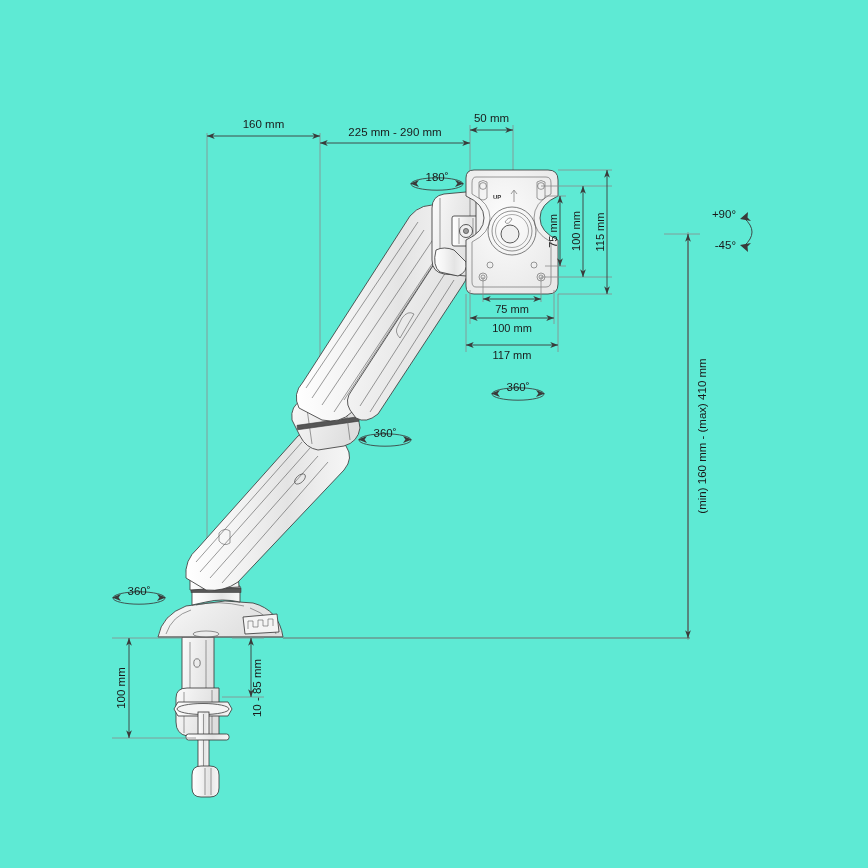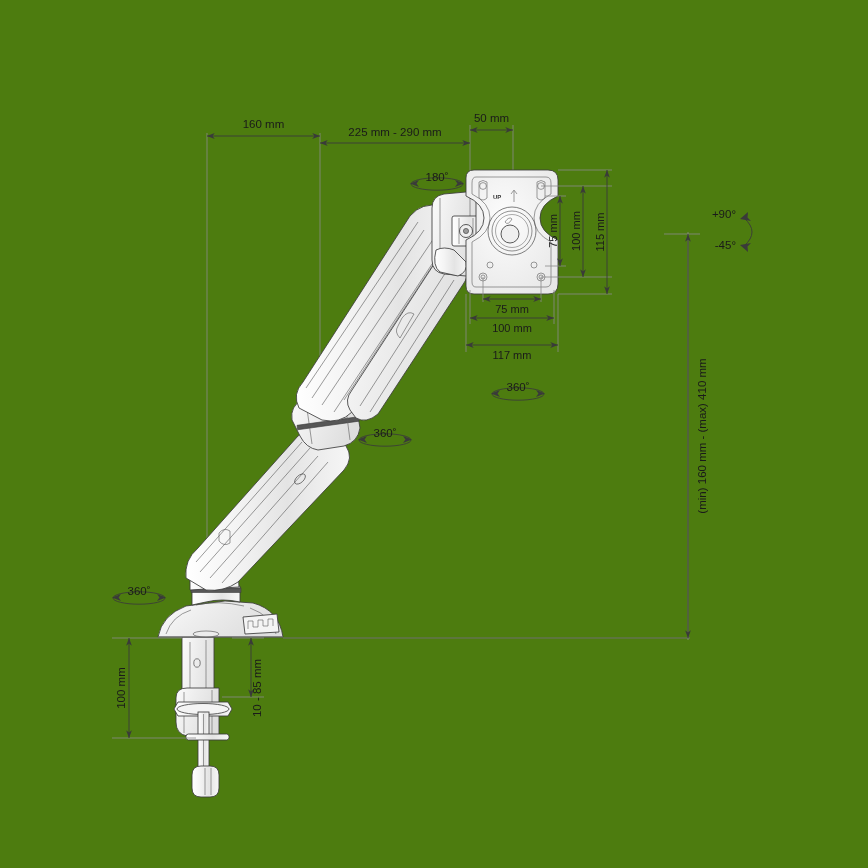--- a/index.html
+++ b/index.html
@@ -1,17 +1,17 @@
 <!DOCTYPE html>
 <html><head>
 <meta charset="utf-8">
 <style>
   html,body{margin:0;padding:0;background:#ffffff;}
   body{width:868px;height:868px;font-family:"Liberation Sans",sans-serif;}
-  #stage{position:relative;width:868px;height:868px;overflow:hidden;background:#4d7c0f;}
+  #stage{position:relative;width:868px;height:868px;overflow:hidden;background:#5eead4;}
   #stage svg{position:absolute;left:0;top:0;}
   .dimtxt{font-family:"Liberation Sans",sans-serif;font-size:11.5px;fill:#1a1a1a;}
   .dimtxt.sm{font-size:11px;}
   .rotlbl{font-family:"Liberation Sans",sans-serif;font-size:11.5px;fill:#1a1a1a;}
   .upmark{font-family:"Liberation Sans",sans-serif;font-size:6px;font-weight:bold;fill:#333;}
   .dimline{stroke:#3a3a3a;stroke-width:0.9;fill:none;}
   .extline{stroke:#8c8c8c;stroke-width:0.8;fill:none;}
   .deskline{stroke:#6e6e6e;stroke-width:1;fill:none;}
   .part{stroke:#3c3c3c;stroke-width:0.85;}
   .partthin{stroke:#5a5a5a;stroke-width:0.6;fill:none;}

